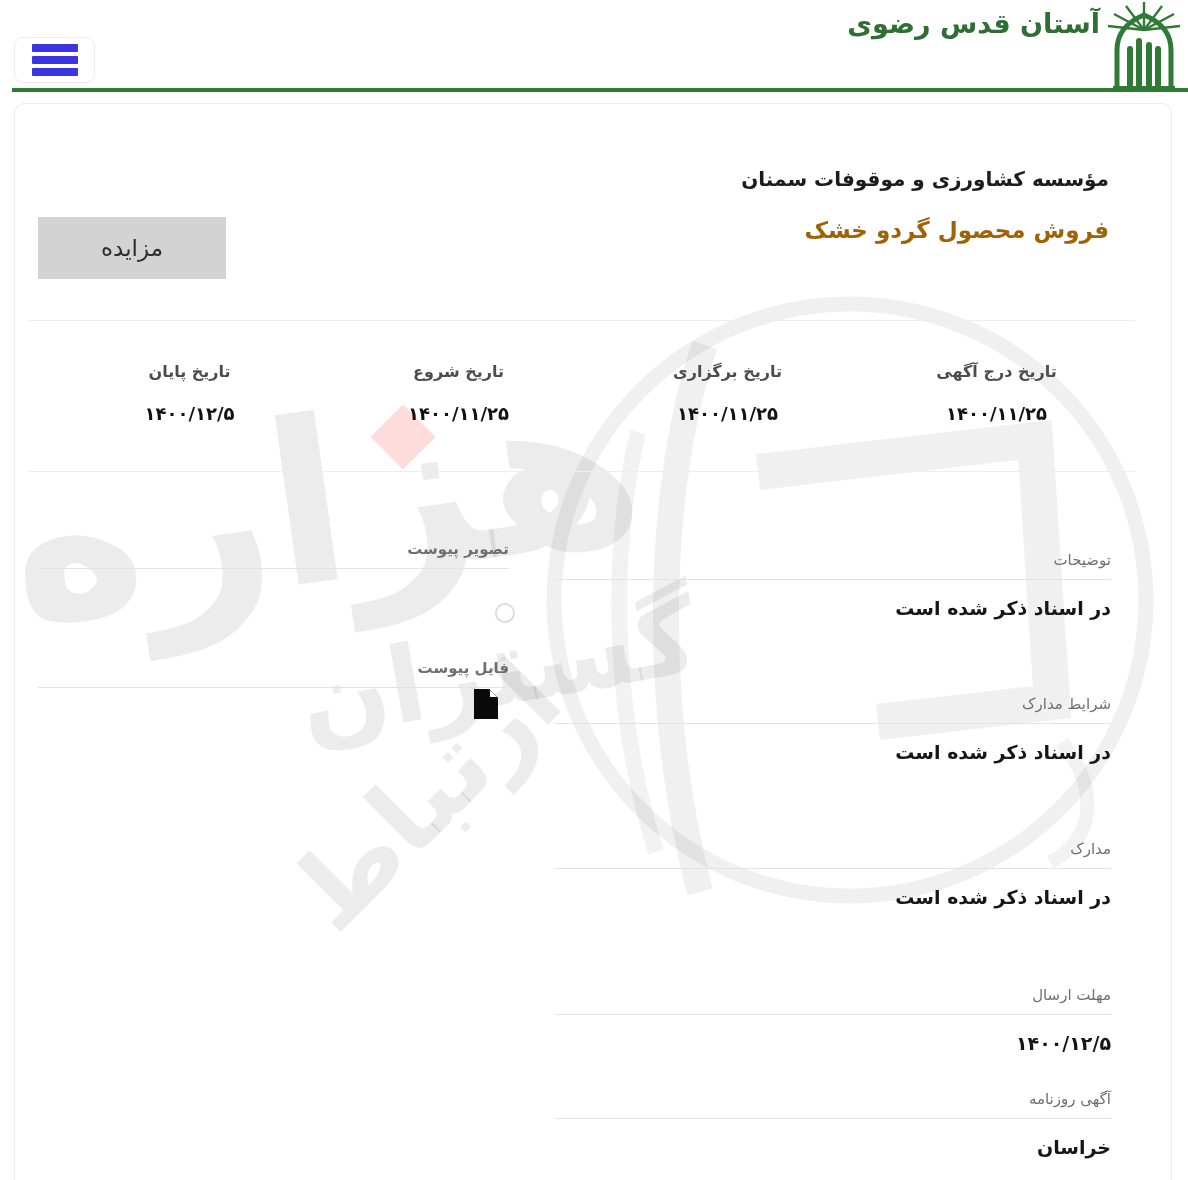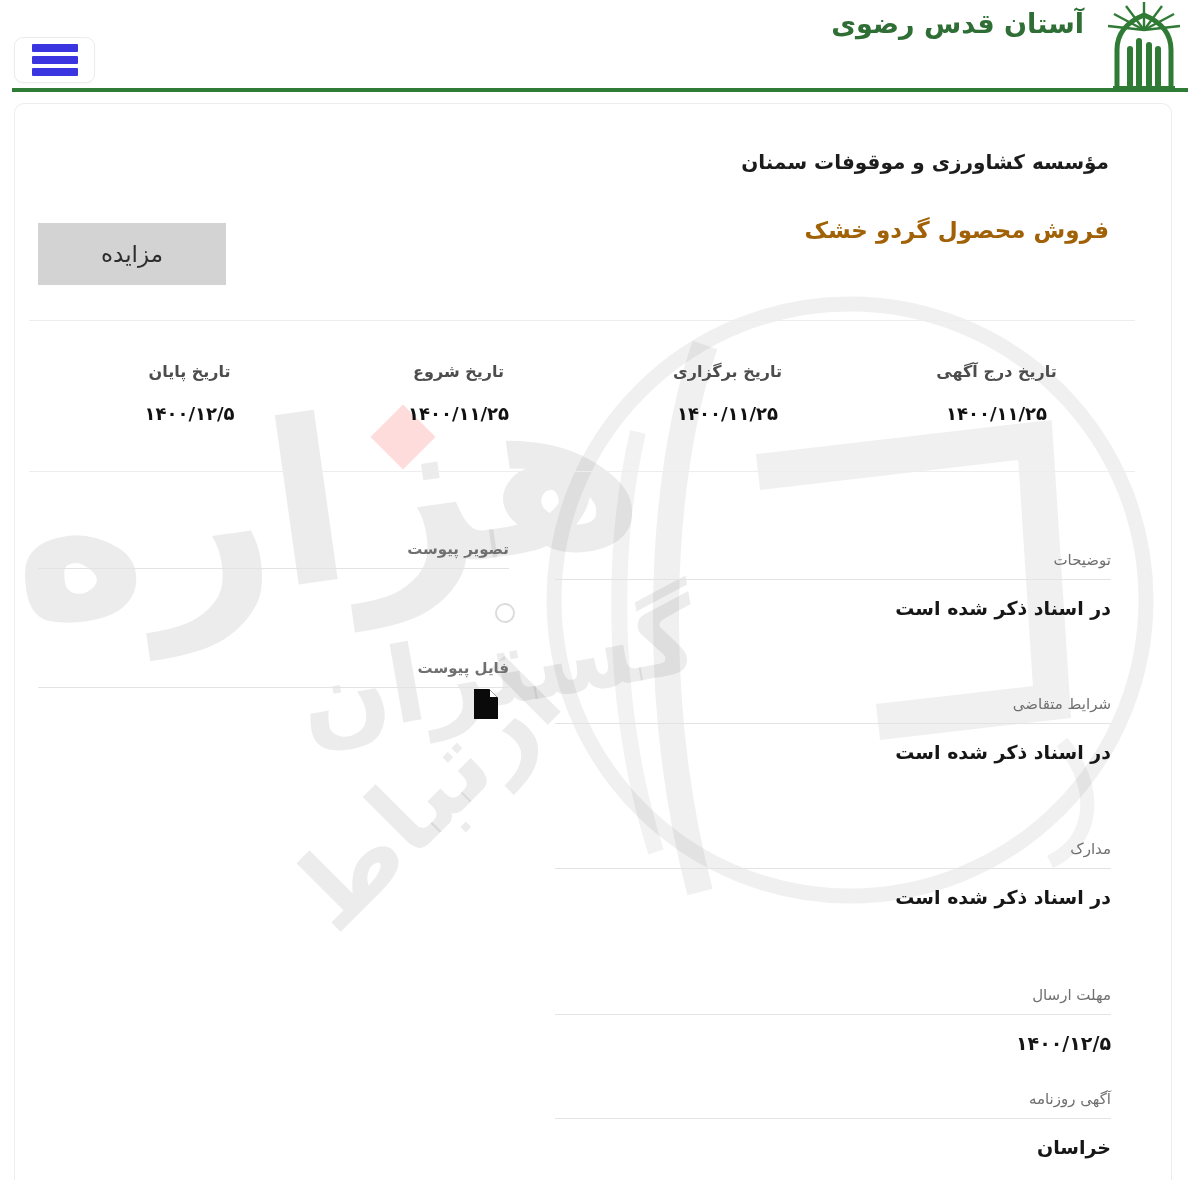--- a/index.html
+++ b/index.html
@@ -19,37 +19,37 @@
   .header { position:absolute; top:0; left:0; right:0; height:92px; z-index:2; background:transparent; }
   .menu-btn {
     position:absolute; left:14px; top:37px; width:81px; height:46px;
     background:#fff; border:1px solid #ececec; border-radius:9px;
     display:flex; flex-direction:column; justify-content:center; align-items:center; gap:4px;
     cursor:pointer; box-shadow:0 1px 2px rgba(0,0,0,0.03);
   }
   .menu-bar { width:46px; height:8px; background:#3a35e0; border-radius:1px; }
   .green-rule { position:absolute; top:88px; left:12px; right:0; height:4px; background:#2e7c35; z-index:1; }
 
-  .logo-group { position:absolute; top:0; right:0; display:flex; align-items:flex-start; z-index:3;gap:16px; }
+  .logo-group { position:absolute; top:0; right:0; display:flex; align-items:flex-start; z-index:3; }
   .logo-text { text-align:right; margin-top:4px; margin-left:12px; color:#2f6e35; }
   .logo-line1 { font-size:27px; font-weight:bold; line-height:40px; }
   .logo-line2 { font-size:19px; font-weight:bold; line-height:32px; }
   .logo-emblem { width:88px; height:92px; }
 
   
   .card {
     position:absolute; left:14px; top:103px; width:1158px; height:1077px;
     border:1px solid #ededed; border-bottom:none;
     border-radius:10px 10px 0 0;
     background:transparent; z-index:1; direction:rtl;
   }
-  .institute { position:absolute; top:46px; right:62px; font-size:20px; font-weight:bold; color:#1c1c1c; }
+  .institute { position:absolute; top:63px; right:62px; font-size:20px; font-weight:bold; color:#1c1c1c; }
   .ad-title  { position:absolute; top:113px; right:62px; font-size:23px; font-weight:bold; color:#a16207; }
   .type-badge{
-    position:absolute; top:119px; left:23px; width:188px; height:62px;
+    position:absolute; top:113px; left:23px; width:188px; height:62px;
     background:#d3d3d3; color:#2d2d2d; font-size:23px;
     display:flex; align-items:center; justify-content:center;
   }
   .sep { position:absolute; left:14px; right:36px; height:0; border-top:1px solid #ededed; }
   .sep-1 { top:216px; }
   .sep-2 { top:367px; }
 
   
   .dates { position:absolute; top:240px; left:0; right:0; padding:0 40px; display:grid; grid-template-columns:repeat(4,1fr); direction:rtl; text-align:center; }
   .date-label { font-size:16px; font-weight:bold; color:#4d4d4d; margin-top:18px; line-height:20px; }
@@ -158,21 +158,21 @@
 
     <div class="sep sep-2"></div>
 
     <div class="details-col">
       <section class="detail h1">
         <div class="detail-label">توضیحات</div>
         <div class="detail-line"></div>
         <div class="detail-value">در اسناد ذکر شده است</div>
       </section>
       <section class="detail h2">
-        <div class="detail-label">شرایط متقاضی</div>
+        <div class="detail-label">شرایط مدارک</div>
         <div class="detail-line"></div>
         <div class="detail-value">در اسناد ذکر شده است</div>
       </section>
       <section class="detail h3">
         <div class="detail-label">مدارک</div>
         <div class="detail-line"></div>
         <div class="detail-value">در اسناد ذکر شده است</div>
       </section>
       <section class="detail h4">
         <div class="detail-label">مهلت ارسال</div>

